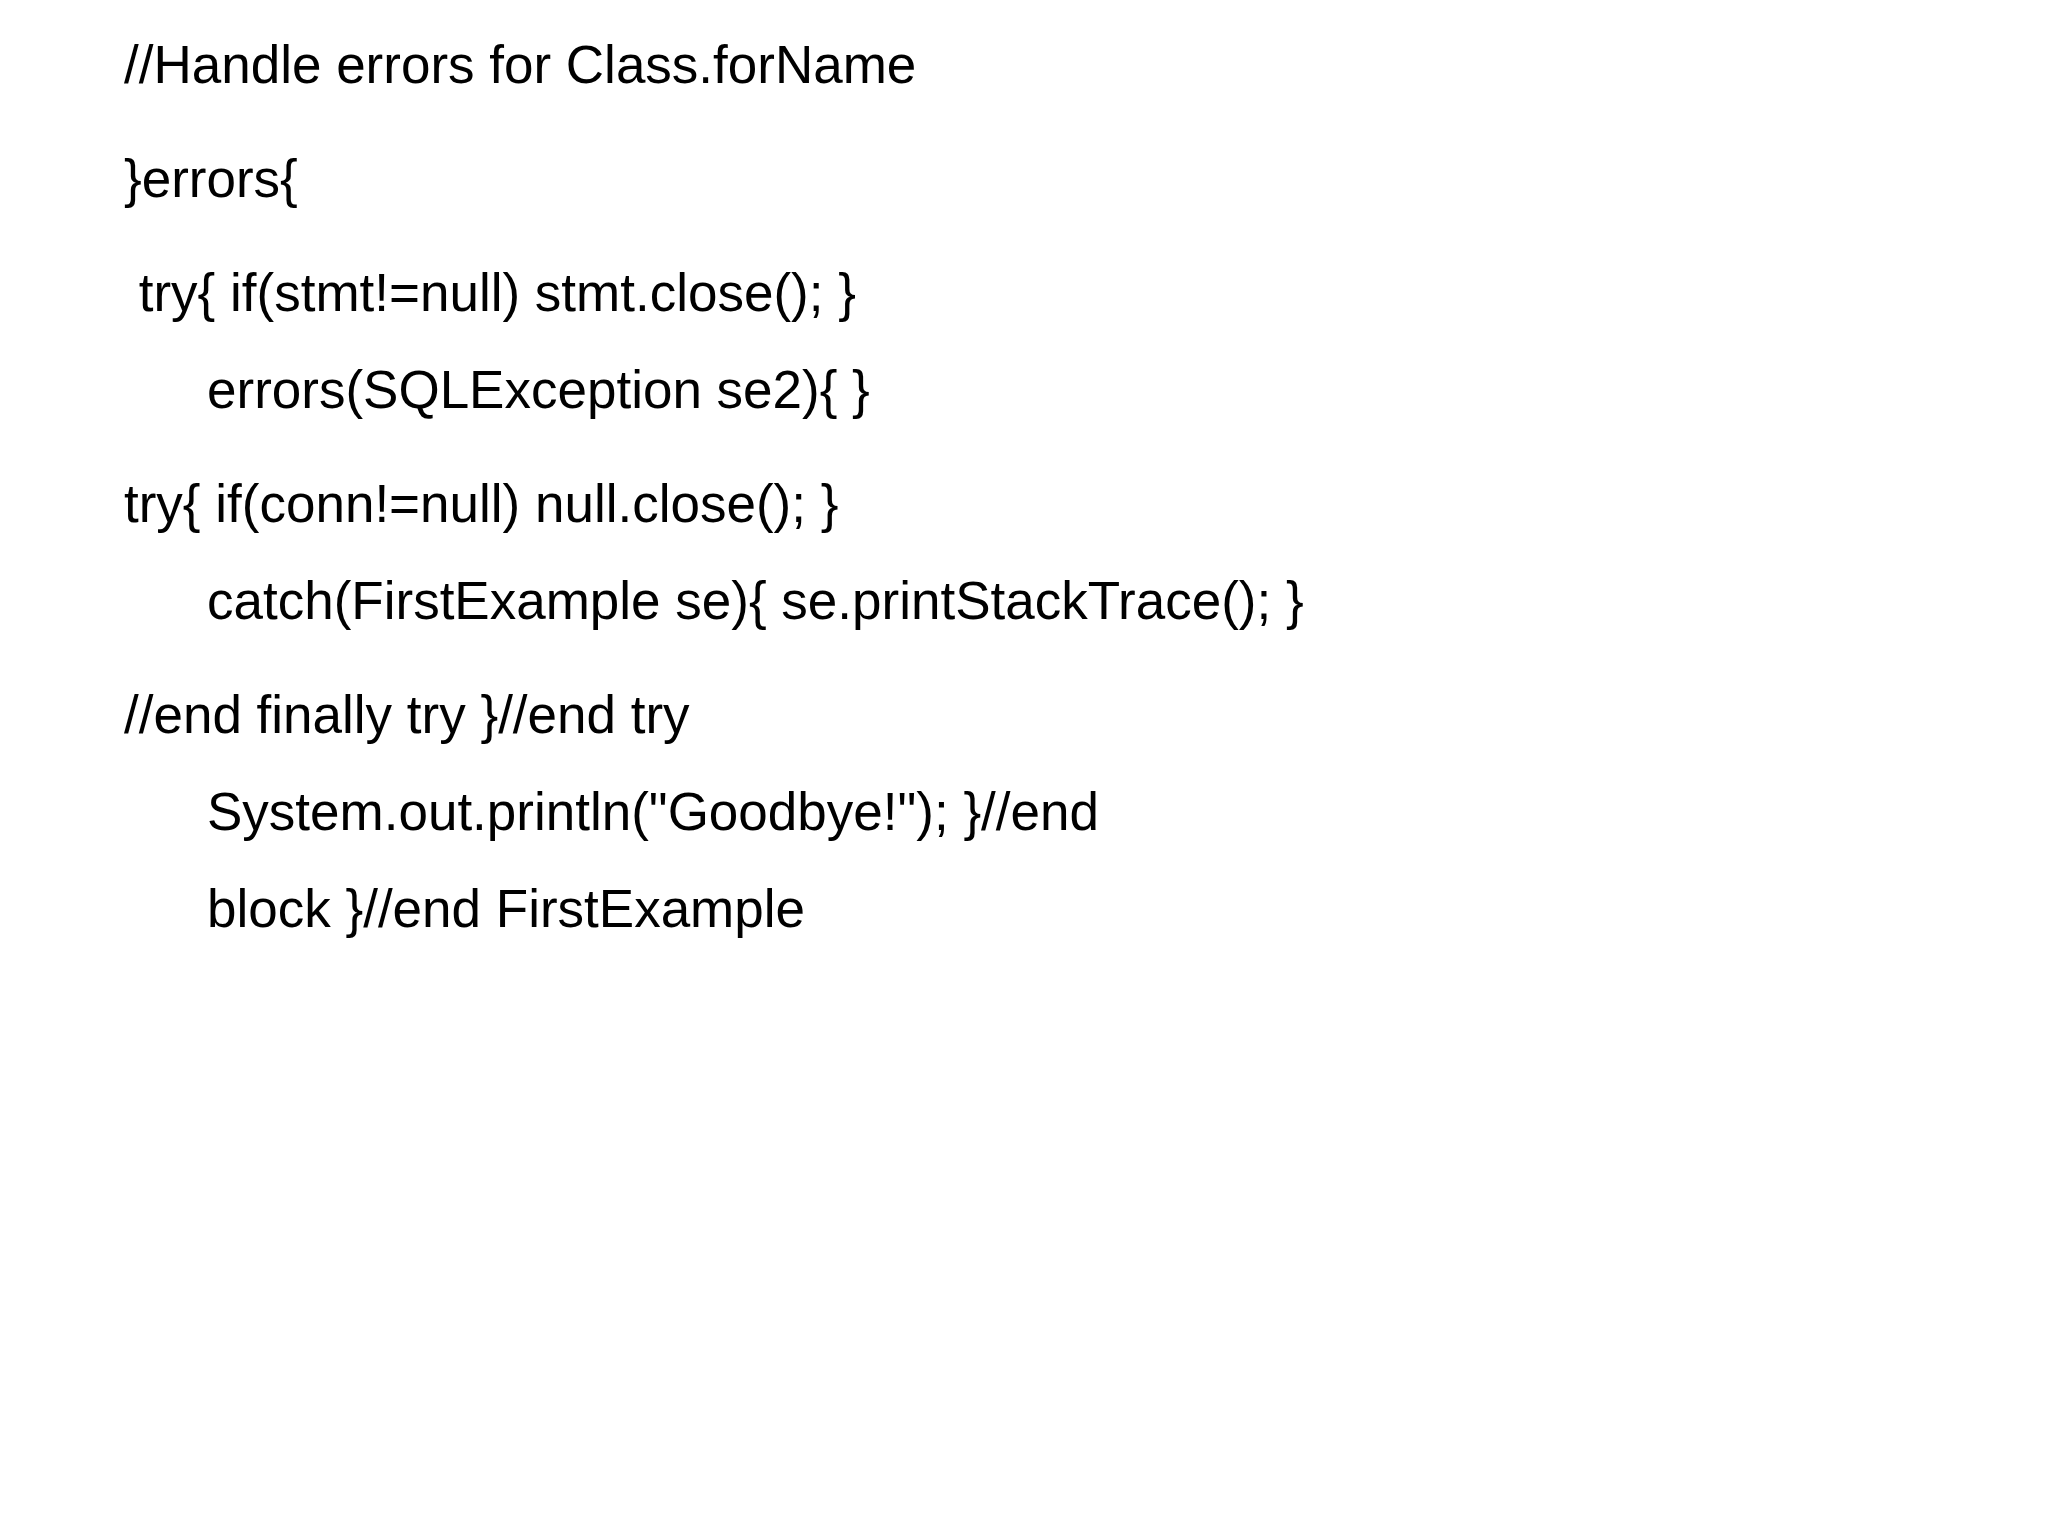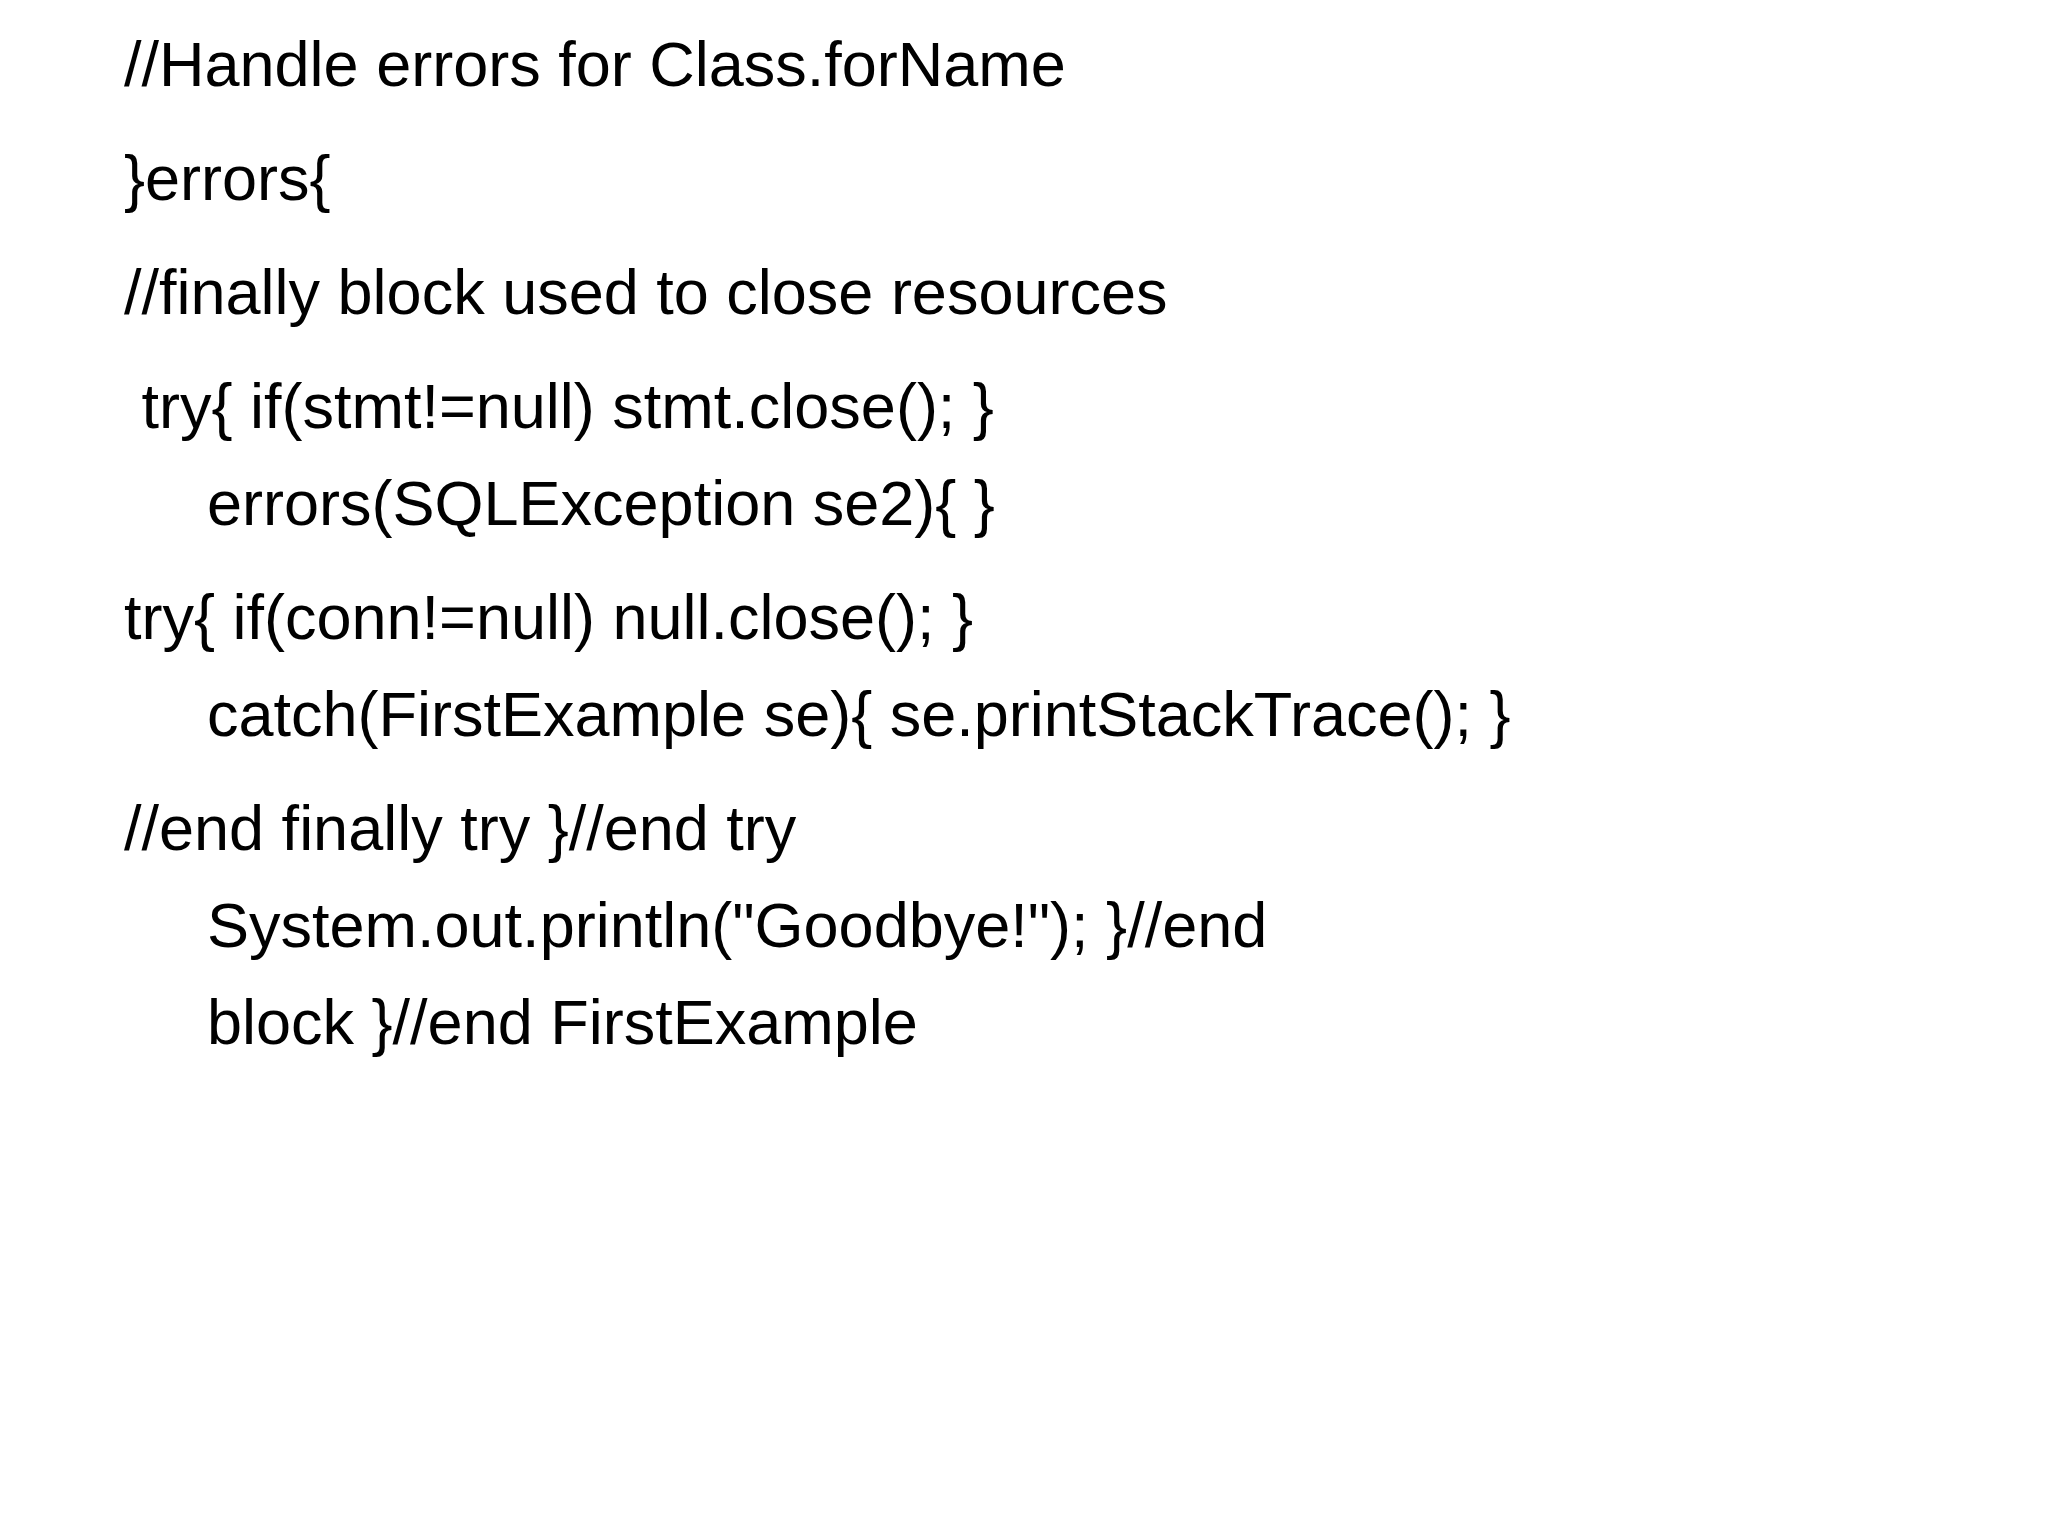--- a/index.html
+++ b/index.html
@@ -18,21 +18,21 @@
     left: 124px;
     top: 16px;
     width: 1900px;
   }
   .para {
     margin: 0 0 17px 0;
     padding: 0;
   }
   .line {
     font-family: "Liberation Sans", "DejaVu Sans", sans-serif;
-    font-size: 63px;
+    font-size: 53px;
     line-height: 97px;
     color: #000000;
     white-space: pre;
     letter-spacing: 0;
   }
   .indent {
     padding-left: 83px;
   }
 </style>
 </head>
@@ -42,23 +42,20 @@
 
   <div class="para">
     <div class="line">//Handle errors for Class.forName</div>
   </div>
 
 
   <div class="para">
     <div class="line">}errors{</div>
   </div>
 
-  <div class="para">
-    <div class="line">//finally block used to close resources</div>
-  </div>
 
   <div class="para">
     <div class="line"> try{ if(stmt!=null) stmt.close(); }</div>
     <div class="line indent">errors(SQLException se2){ }</div>
   </div>
 
 
   <div class="para">
     <div class="line">try{ if(conn!=null) null.close(); }</div>
     <div class="line indent">catch(FirstExample se){ se.printStackTrace(); }</div>

